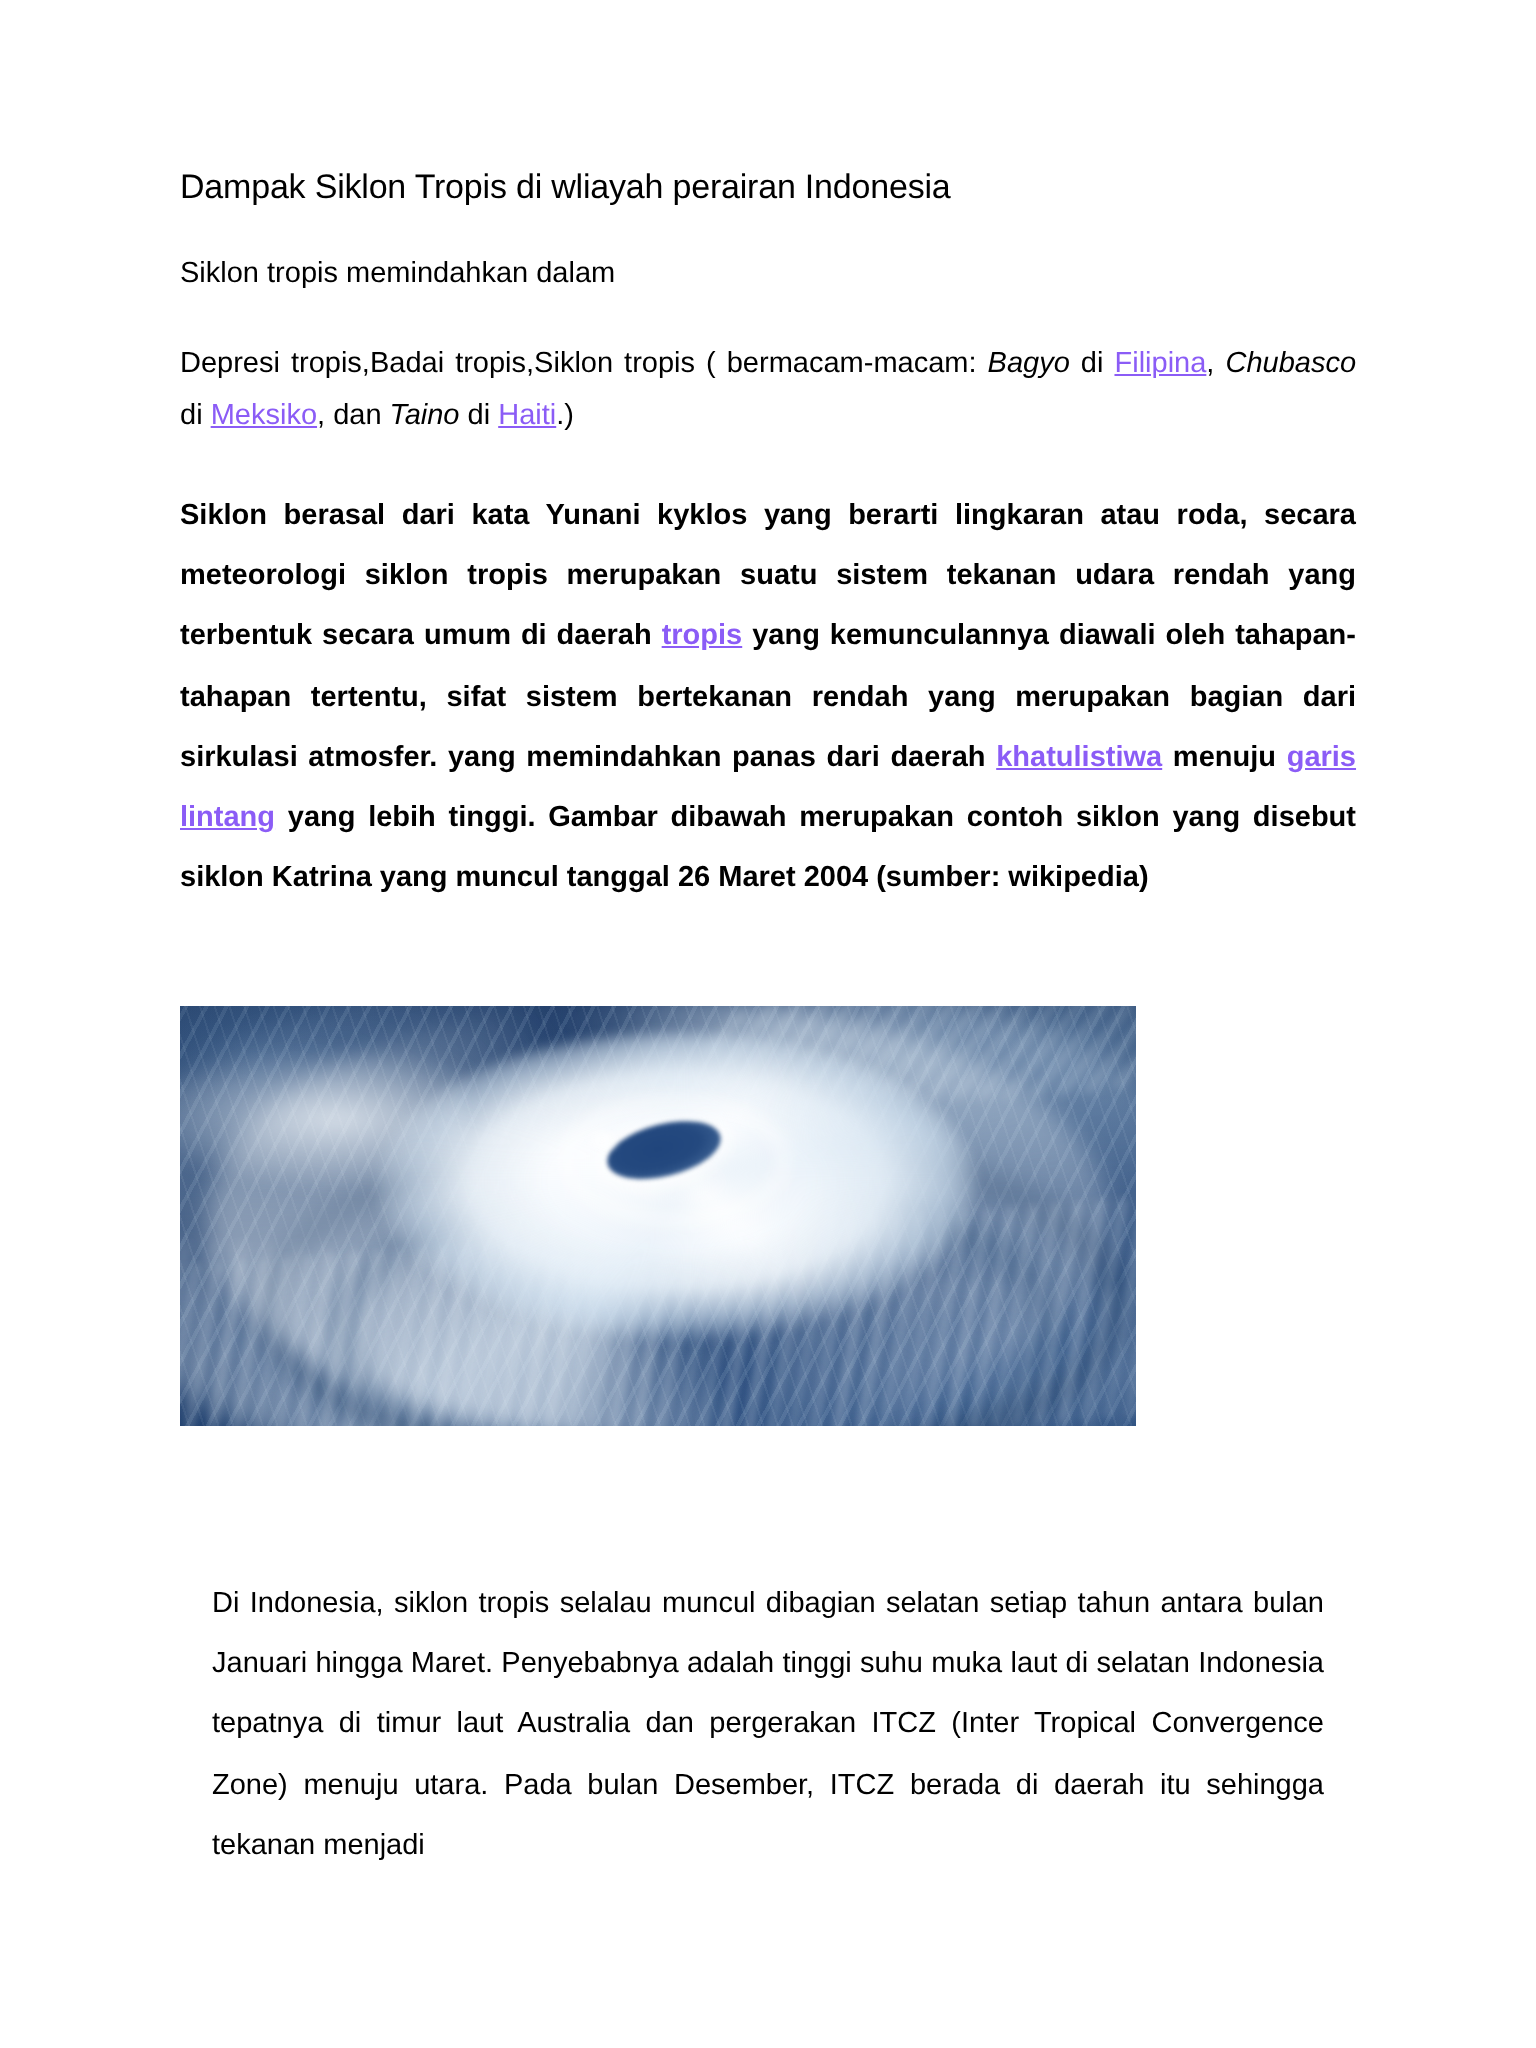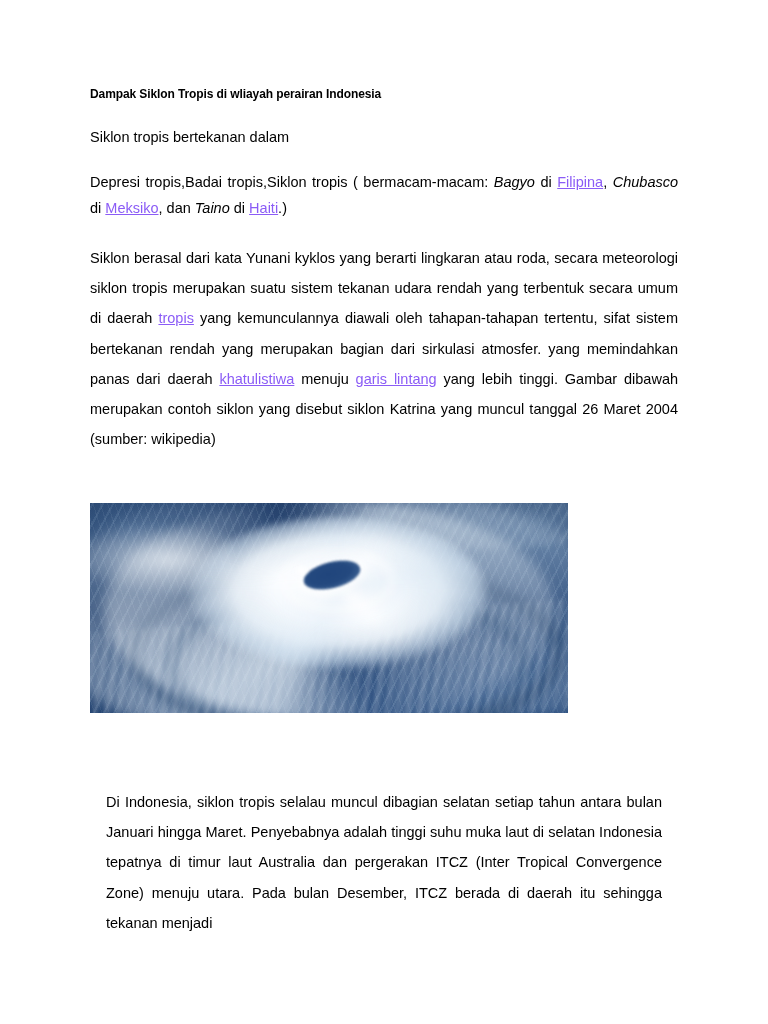--- a/index.html
+++ b/index.html
@@ -22,22 +22,22 @@
     height: 1024px;
     background: #ffffff;
   }
   .doc-body {
     position: absolute;
     left: 90px;
     top: 84px;
     width: 588px;
   }
   .doc-title {
-    font-size: 12px;
-    font-weight: bold;
+    font-size: 17px;
+    font-weight: normal;
     line-height: 20px;
     margin: 0 0 23px 0;
     letter-spacing: -0.1px;
   }
   .para {
     font-size: 14.5px;
     line-height: 30px;
     margin: 0 0 14px 0;
     text-align: justify;
     text-justify: inter-word;
@@ -47,20 +47,21 @@
     margin: 0 0 22px 0;
     text-align: left;
   }
   .para-kinds {
     line-height: 26px;
     margin: 0 0 22px 0;
   }
   .para-main {
     line-height: 30.2px;
     margin: 0;
+    font-weight: bold;
   }
   .para-tail {
     line-height: 30.2px;
     margin: 16px;
   }
   .it { font-style: italic; }
   a.lnk {
     color: #8b5cf6;
     text-decoration: underline;
     text-underline-offset: 1px;
@@ -284,21 +285,21 @@
 </style>
 </head>
 <body>
 
 <div class="page">
 
   <div class="doc-body">
 
     <h1 class="doc-title">Dampak Siklon Tropis di wliayah perairan Indonesia</h1>
 
-    <p class="para para-lead">Siklon tropis bertekanan dalam</p>
+    <p class="para para-lead">Siklon tropis memindahkan dalam</p>
 
     <p class="para para-kinds"><span>Depresi tropis,Badai tropis,Siklon tropis ( bermacam-macam: </span><span class="it">Bagyo</span><span> di </span><a class="lnk" href="#">Filipina</a><span>, </span><span class="it">Chubasco</span><span> di </span><a class="lnk" href="#">Meksiko</a><span>, dan </span><span class="it">Taino</span><span> di </span><a class="lnk" href="#">Haiti</a><span>.)</span></p>
 
     <p class="para para-main"><span>Siklon berasal dari kata Yunani kyklos yang berarti lingkaran atau roda, secara meteorologi siklon tropis merupakan suatu sistem tekanan udara rendah yang terbentuk secara umum di daerah </span><a class="lnk" href="#">tropis</a><span> yang kemunculannya diawali oleh tahapan-tahapan tertentu, sifat sistem bertekanan rendah yang merupakan bagian dari sirkulasi atmosfer. yang memindahkan panas dari daerah </span><a class="lnk" href="#">khatulistiwa</a><span> menuju </span><a class="lnk" href="#">garis lintang</a><span> yang lebih tinggi. Gambar dibawah merupakan contoh siklon yang disebut siklon Katrina yang muncul tanggal 26 Maret 2004 (sumber: wikipedia)</span></p>
 
   </div>
 
   <div class="figure-wrap" title="Citra satelit siklon tropis dengan mata badai di tengah">
     <div class="sat">
       <div class="ocean"></div>

